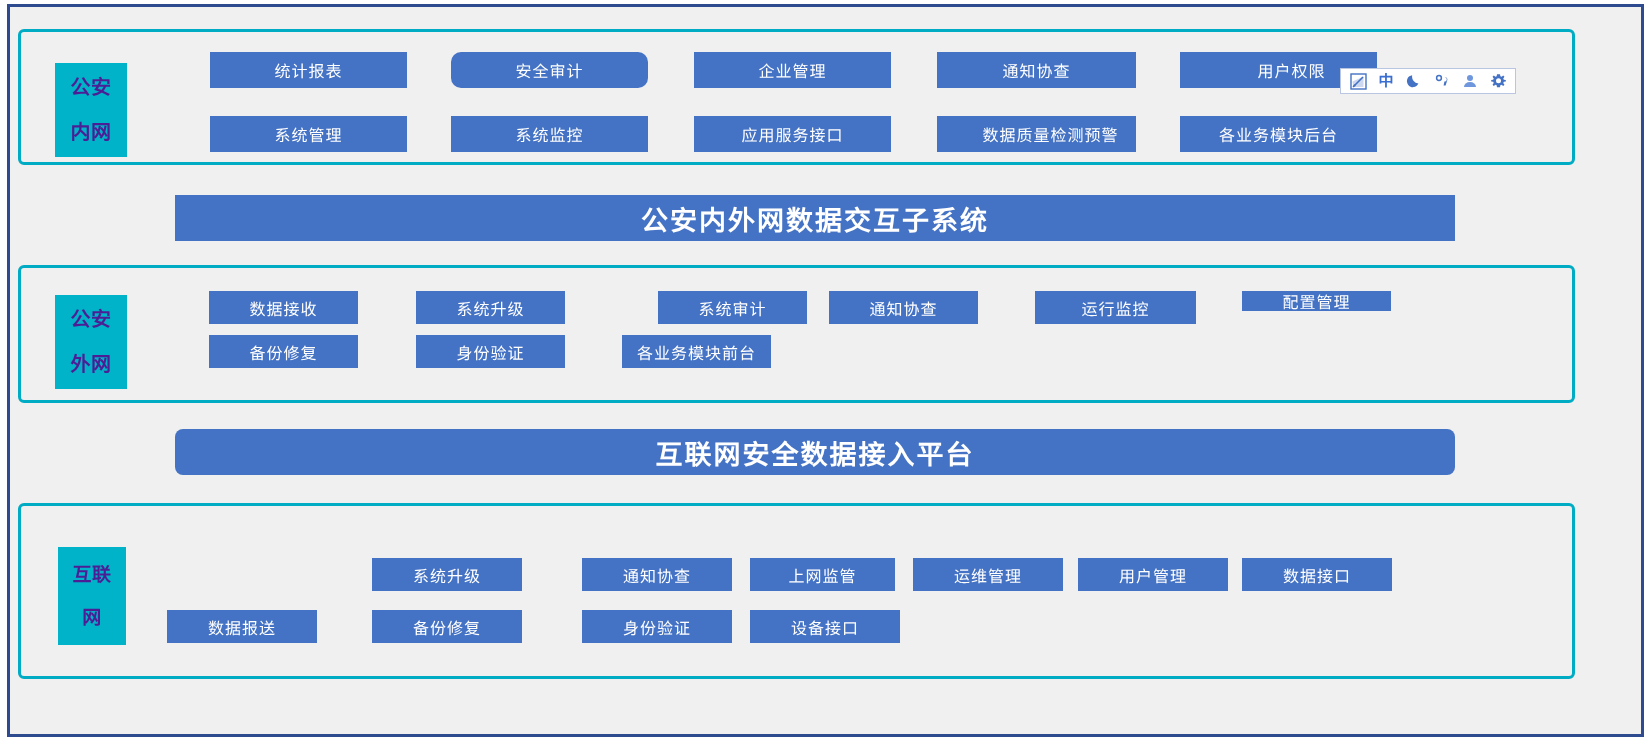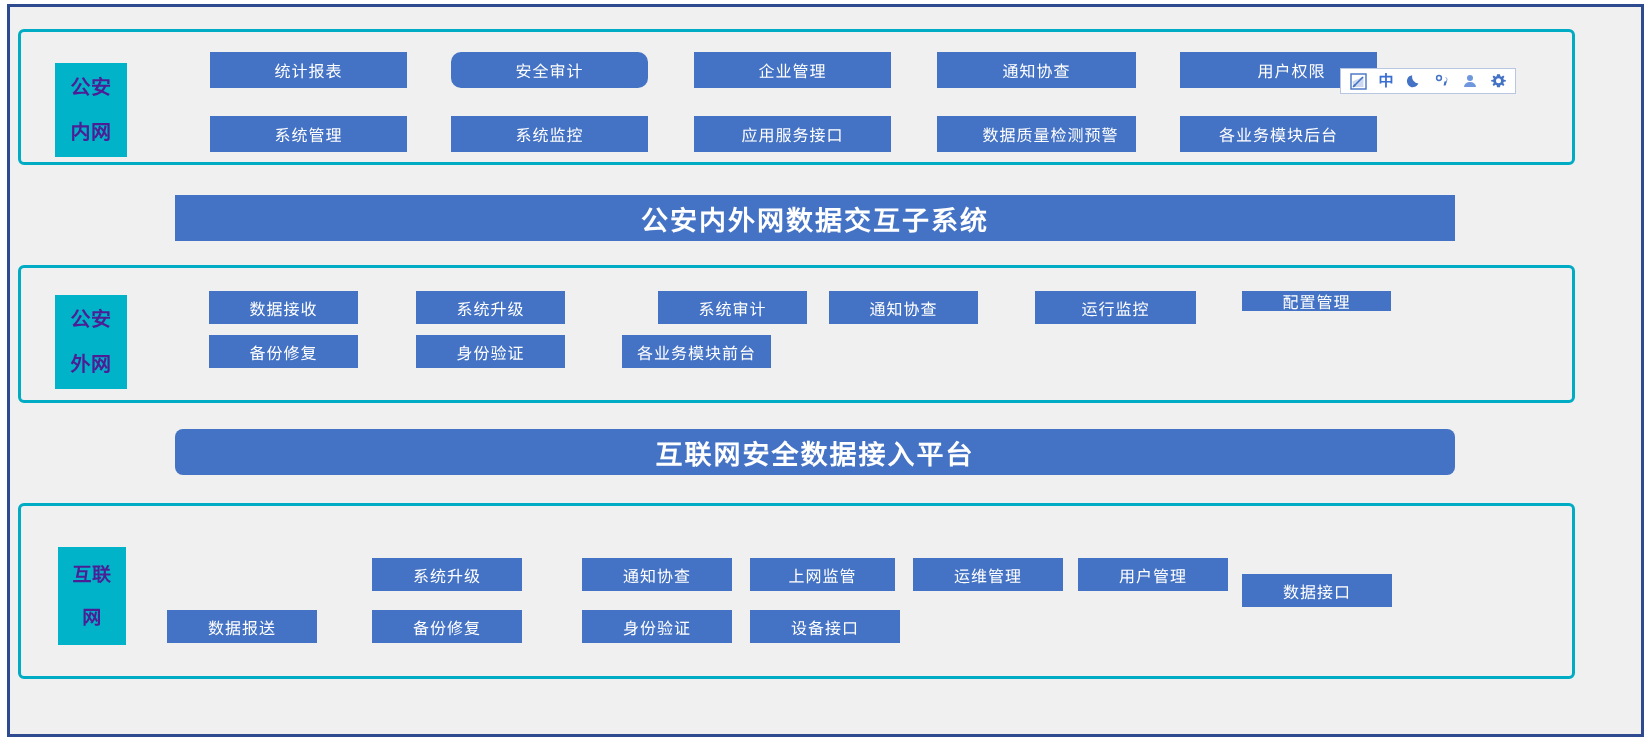--- a/index.html
+++ b/index.html
@@ -189,21 +189,21 @@
         <span>互联</span><br>
         <span>网</span>
       </span>
     </div>
 
     <div class="btn" style="left:362px; top:551px; width:150px; height:33px;">系统升级</div>
     <div class="btn" style="left:572px; top:551px; width:150px; height:33px;">通知协查</div>
     <div class="btn" style="left:740px; top:551px; width:145px; height:33px;">上网监管</div>
     <div class="btn" style="left:903px; top:551px; width:150px; height:33px;">运维管理</div>
     <div class="btn" style="left:1068px; top:551px; width:150px; height:33px;">用户管理</div>
-    <div class="btn" style="left:1232px; top:551px; width:150px; height:33px;margin-top:16px;">数据接口</div>
+    <div class="btn" style="left:1232px; top:551px; width:150px; height:33px;">数据接口</div>
 
     <div class="btn" style="left:157px; top:603px; width:150px; height:33px;">数据报送</div>
     <div class="btn" style="left:362px; top:603px; width:150px; height:33px;">备份修复</div>
     <div class="btn" style="left:572px; top:603px; width:150px; height:33px;">身份验证</div>
     <div class="btn" style="left:740px; top:603px; width:150px; height:33px;">设备接口</div>
 
   </div>
 
   <div class="ime-bar">
 

